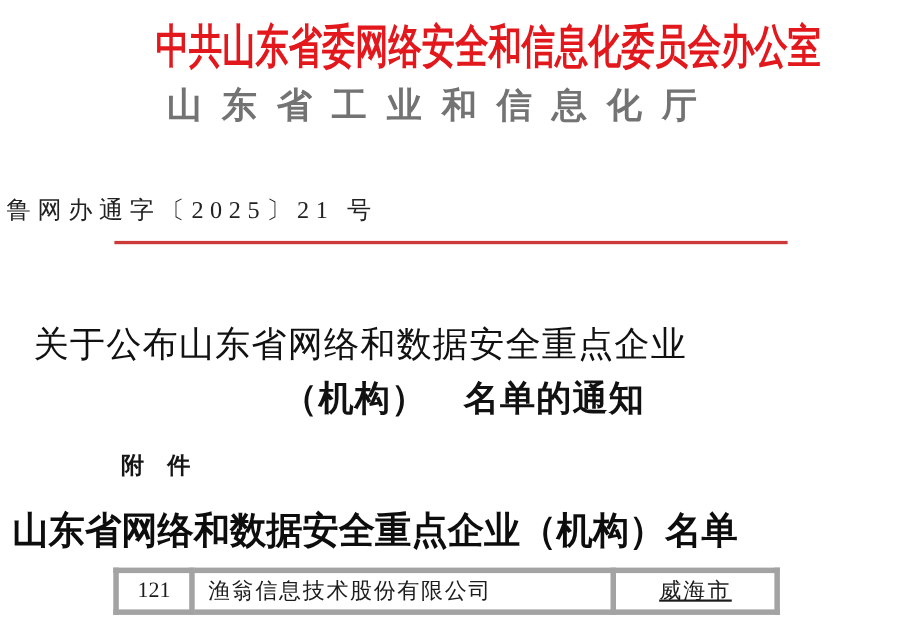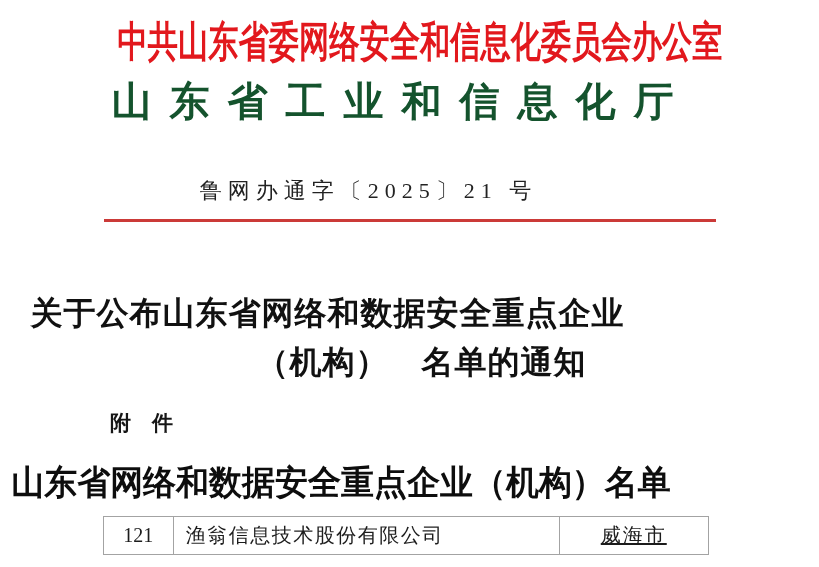--- a/index.html
+++ b/index.html
@@ -12,66 +12,66 @@
     overflow: hidden;
     font-family: "Liberation Serif", "DejaVu Serif", serif;
     color: #111111;
   }
   
   .org-line1 {
     position: absolute;
     top: 14px; left: 0; width: 819px;
     text-align: center;
     white-space: nowrap;
+    padding-left: 24px;
   }
   .org-line1 > span {
     display: inline-block;
     font-size: 42px;
     font-weight: bold;
     color: #e2181d;
     transform: scaleX(0.72);
     transform-origin: 50% 50%;
     white-space: nowrap;
   }
   .org-line2 {
     position: absolute;
     top: 74px; left: 0; width: 785px;
     text-align: center;
-    font-size: 40px;
+    font-size: 32px;
     font-weight: bold;
-    color: #14532d;
+    color: #737373;
     letter-spacing: 18px;
     text-indent: 18px;
     white-space: nowrap;
   }
   
   .doc-number {
     position: absolute;
     top: 176px; left: 0; width: 731px;
-    text-align: center;
     font-size: 22px;
     color: #222222;
     letter-spacing: 6px;
     text-indent: 6px;
     white-space: nowrap;
   }
   
   .red-rule {
     position: absolute;
     top: 219px; left: 104px;
     width: 612px; height: 3px;
     background: #cb3a38;
   }
   
   .notice-title-line1 {
     position: absolute;
     top: 292px; left: 0; width: 655px;
     text-align: center;
     font-size: 32px;
-    font-weight: bold;
+    font-weight: normal;
     color: #111111;
     letter-spacing: 1px;
     white-space: nowrap;
   }
   .notice-title-line2 {
     position: absolute;
     top: 341px; left: 0; width: 819px;
     text-align: center;
     font-size: 32px;
     font-weight: bold;
@@ -109,21 +109,21 @@
   
   .list-table {
     position: absolute;
     top: 516px; left: 103px;
     width: 606px;
     border-collapse: collapse;
     table-layout: fixed;
     font-family: "Liberation Serif", "DejaVu Serif", serif;
   }
   .list-table td {
-    border: 1px solid #a3a3a3;
+    border: 5px solid #a3a3a3;
     height: 38px;
     font-size: 20px;
     color: #1c1c1c;
     vertical-align: middle;
     overflow: hidden;
     white-space: nowrap;
   }
   .col-no   { width: 69px;  text-align: center; }
   .col-name { width: 382px; text-align: left; padding-left: 12px; letter-spacing: 1.5px; }
   .col-city { width: 148px; text-align: center; letter-spacing: 2px; text-decoration: underline; }

